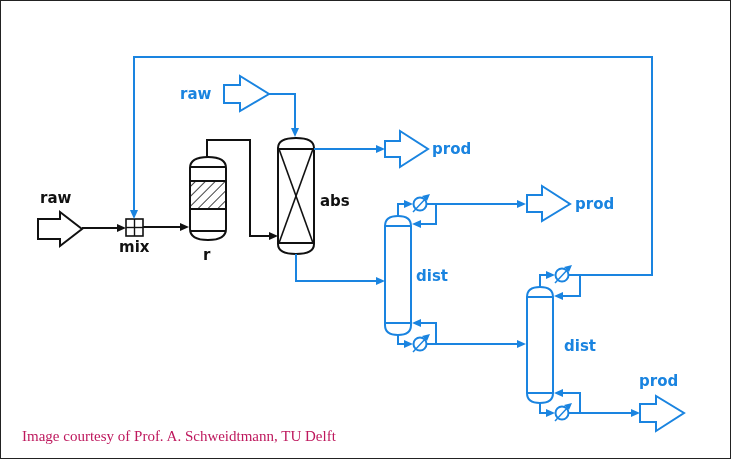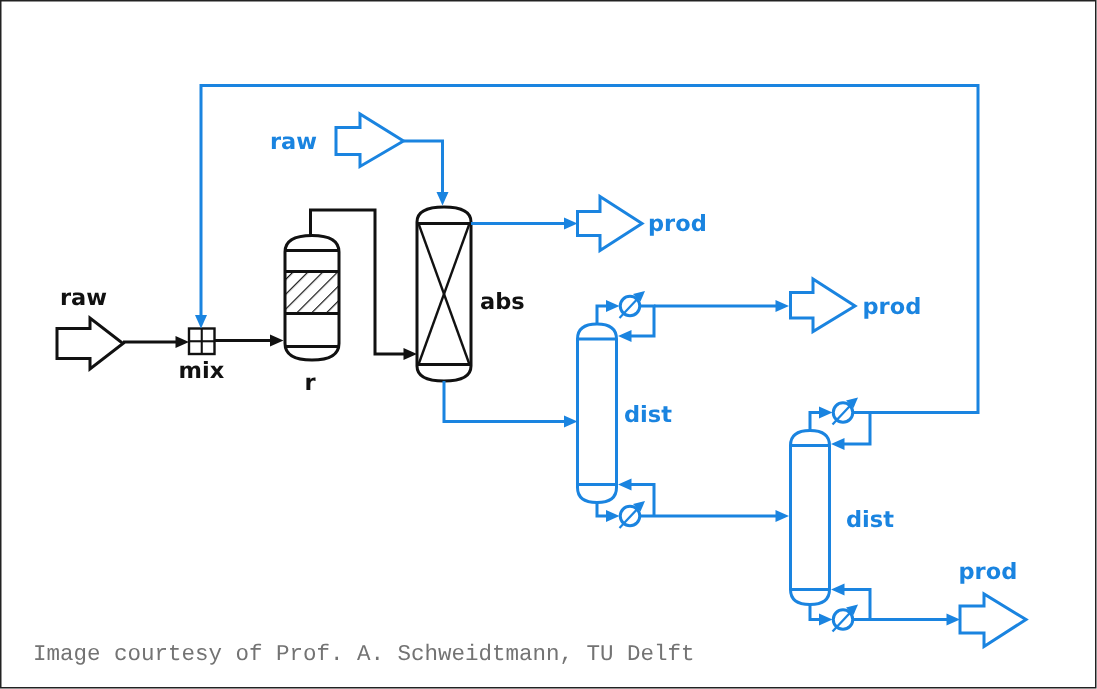--- a/index.html
+++ b/index.html
@@ -7,21 +7,21 @@
   .frame {
     position: absolute; left: 0; top: 0; width: 729px; height: 457px;
     border: 1px solid #222; background: #fff; box-sizing: content-box;
   }
   svg { position: absolute; left: 0; top: 0; }
   .lbl { font-family: "DejaVu Sans", sans-serif; font-weight: bold; font-size: 15px; }
   .lbl-b { fill: #111; }
   .lbl-c { fill: #1a84e0; }
   .caption {
     position: absolute; left: 22px; top: 428px;
-    font-family: Liberation Mono, monospace; font-size: 15px; color: #737373;
+    font-family: Liberation Serif, serif; font-size: 15px; color: #be185d;
   }
   .k { stroke: #111; stroke-width: 2; fill: none; }
   .c { stroke: #1a84e0; stroke-width: 2; fill: none; }
   .kf { fill: #111; stroke: none; }
   .cf { fill: #1a84e0; stroke: none; }
   .wfill { fill: #fff; }
 </style>
 </head>
 <body>
 

